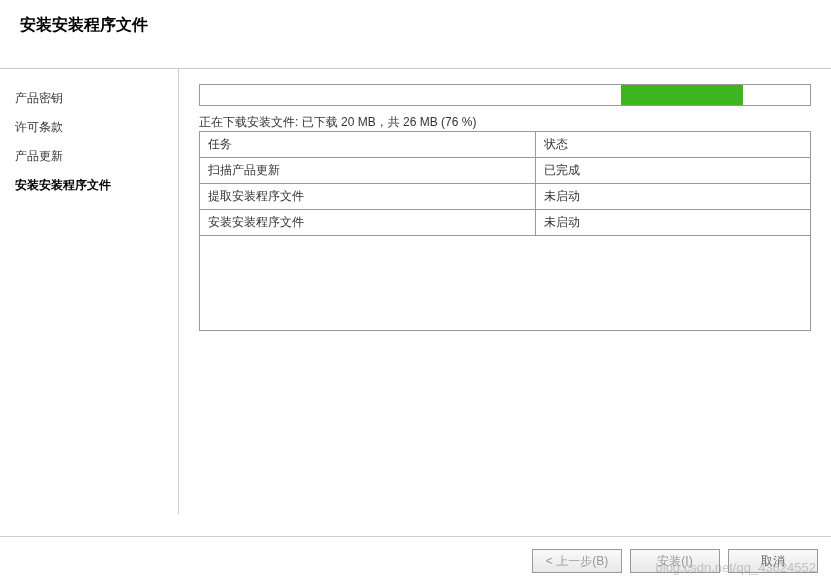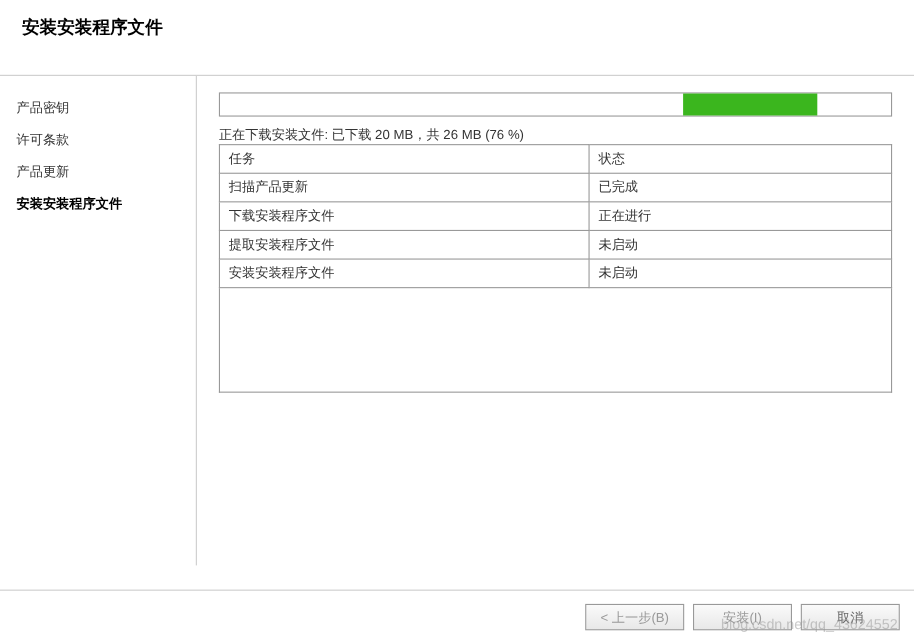--- a/index.html
+++ b/index.html
@@ -152,24 +152,20 @@
           <th style="width:55%">任务</th>
           <th>状态</th>
         </tr>
       </thead>
       <tbody>
         <tr>
           <td>扫描产品更新</td>
           <td>已完成</td>
         </tr>
         <tr>
-          <td>下载安装程序文件</td>
-          <td>正在进行</td>
-        </tr>
-        <tr>
           <td>提取安装程序文件</td>
           <td>未启动</td>
         </tr>
         <tr>
           <td>安装安装程序文件</td>
           <td>未启动</td>
         </tr>
       </tbody>
     </table>
     <div class="task-area"></div>

